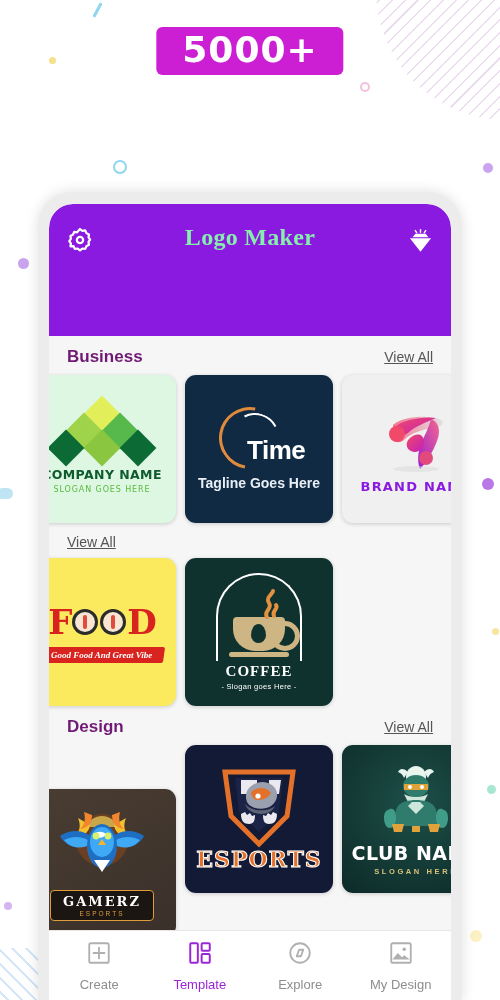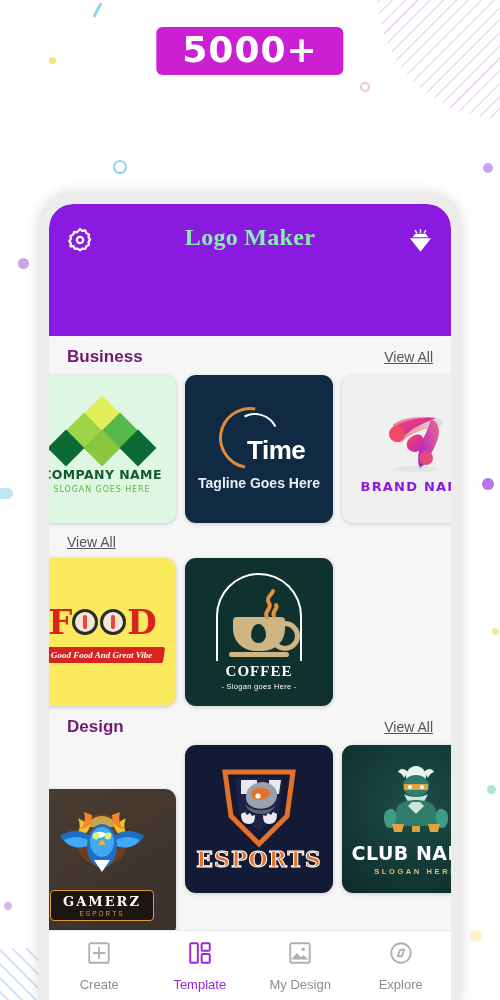--- a/index.html
+++ b/index.html
@@ -453,33 +453,33 @@
           <rect x="13.5" y="3" width="7.5" height="7" rx="1"></rect>
           <rect x="13.5" y="13" width="7.5" height="8" rx="1"></rect>
         </svg>
       </span>
       <span class="nav-label">Template</span>
     </div>
 
     <div class="nav-item">
       <span>
         <svg width="26" height="26" viewBox="0 0 24 24" fill="none" stroke="#b0b0b0" stroke-width="1.7">
+          <circle cx="12" cy="12" r="9"></circle>
+          <path d="M15 9l-2.2 6L9 15l2.2-6z" stroke-linejoin="round"></path>
+        </svg>
+      </span>
+      <span class="nav-label">Explore</span>
+    </div>
+
+    <div class="nav-item">
+      <span>
+        <svg width="26" height="26" viewBox="0 0 24 24" fill="none" stroke="#b0b0b0" stroke-width="1.7">
           <rect x="3" y="3" width="18" height="18" rx="1.5"></rect>
           <circle cx="15" cy="8.5" r="1.6" fill="#b0b0b0" stroke="none"></circle>
           <path d="M4 18l5-6 4 4 2-2 5 4" fill="#b0b0b0" stroke="none"></path>
         </svg>
       </span>
       <span class="nav-label">My Design</span>
     </div>
-
-    <div class="nav-item">
-      <span>
-        <svg width="26" height="26" viewBox="0 0 24 24" fill="none" stroke="#b0b0b0" stroke-width="1.7">
-          <circle cx="12" cy="12" r="9"></circle>
-          <path d="M15 9l-2.2 6L9 15l2.2-6z" stroke-linejoin="round"></path>
-        </svg>
-      </span>
-      <span class="nav-label">Explore</span>
-    </div>
   </div>
 
  </div>
 </div>
 
 </body></html>

